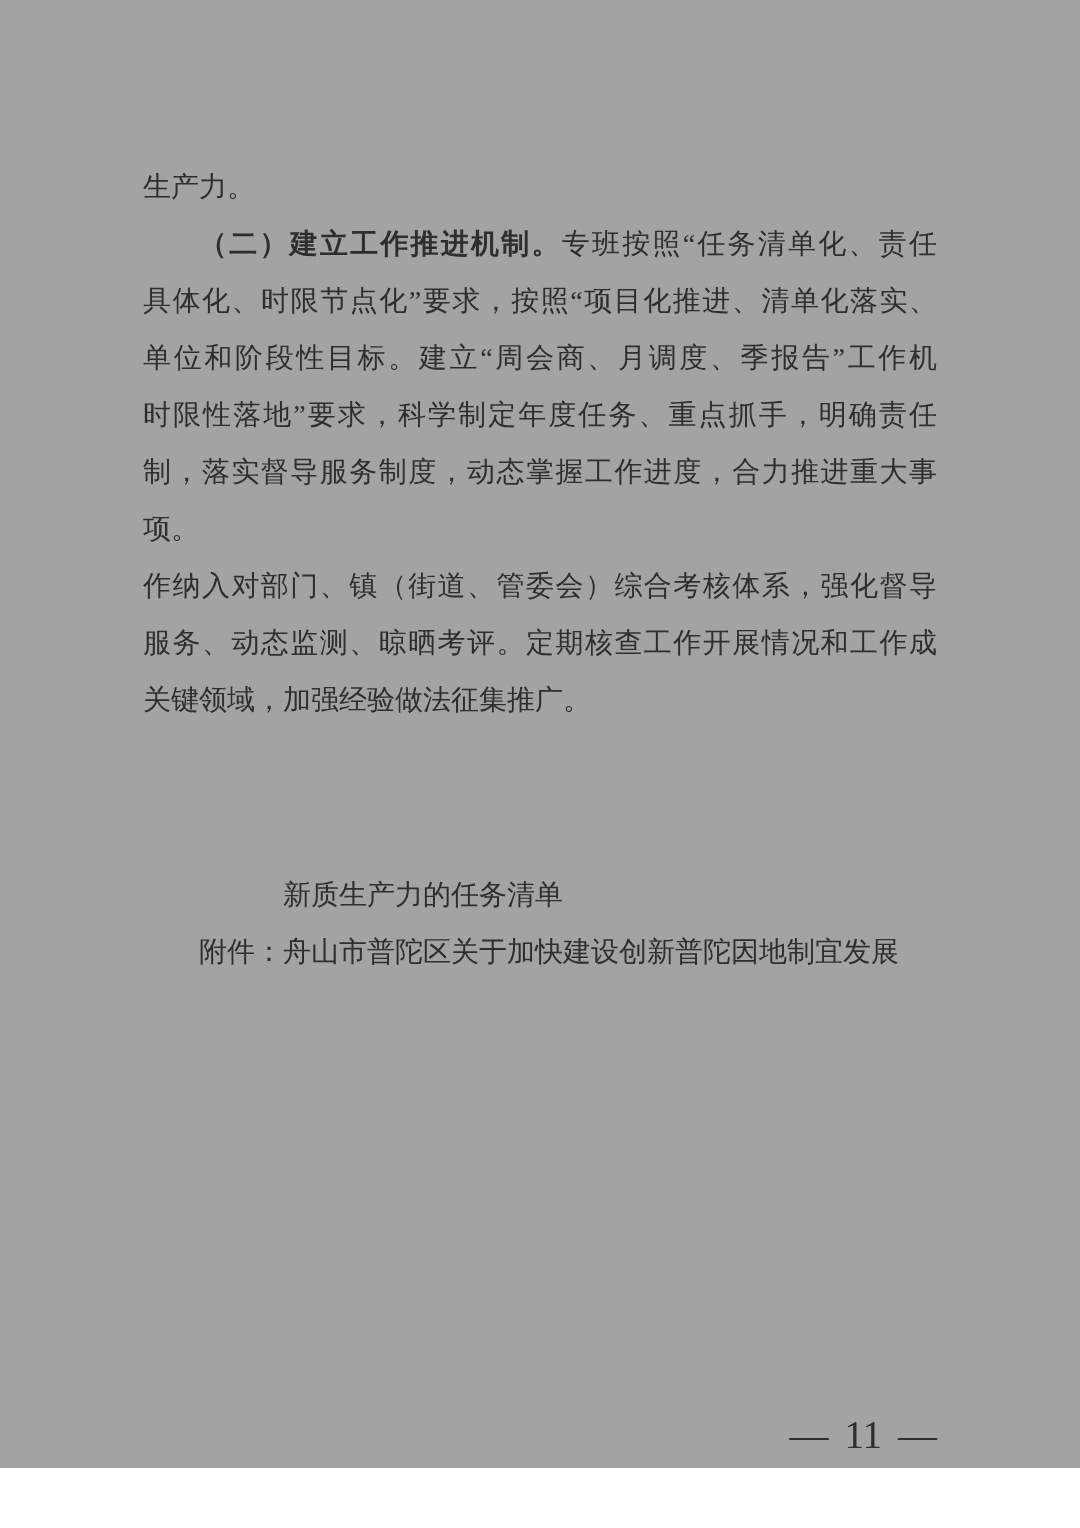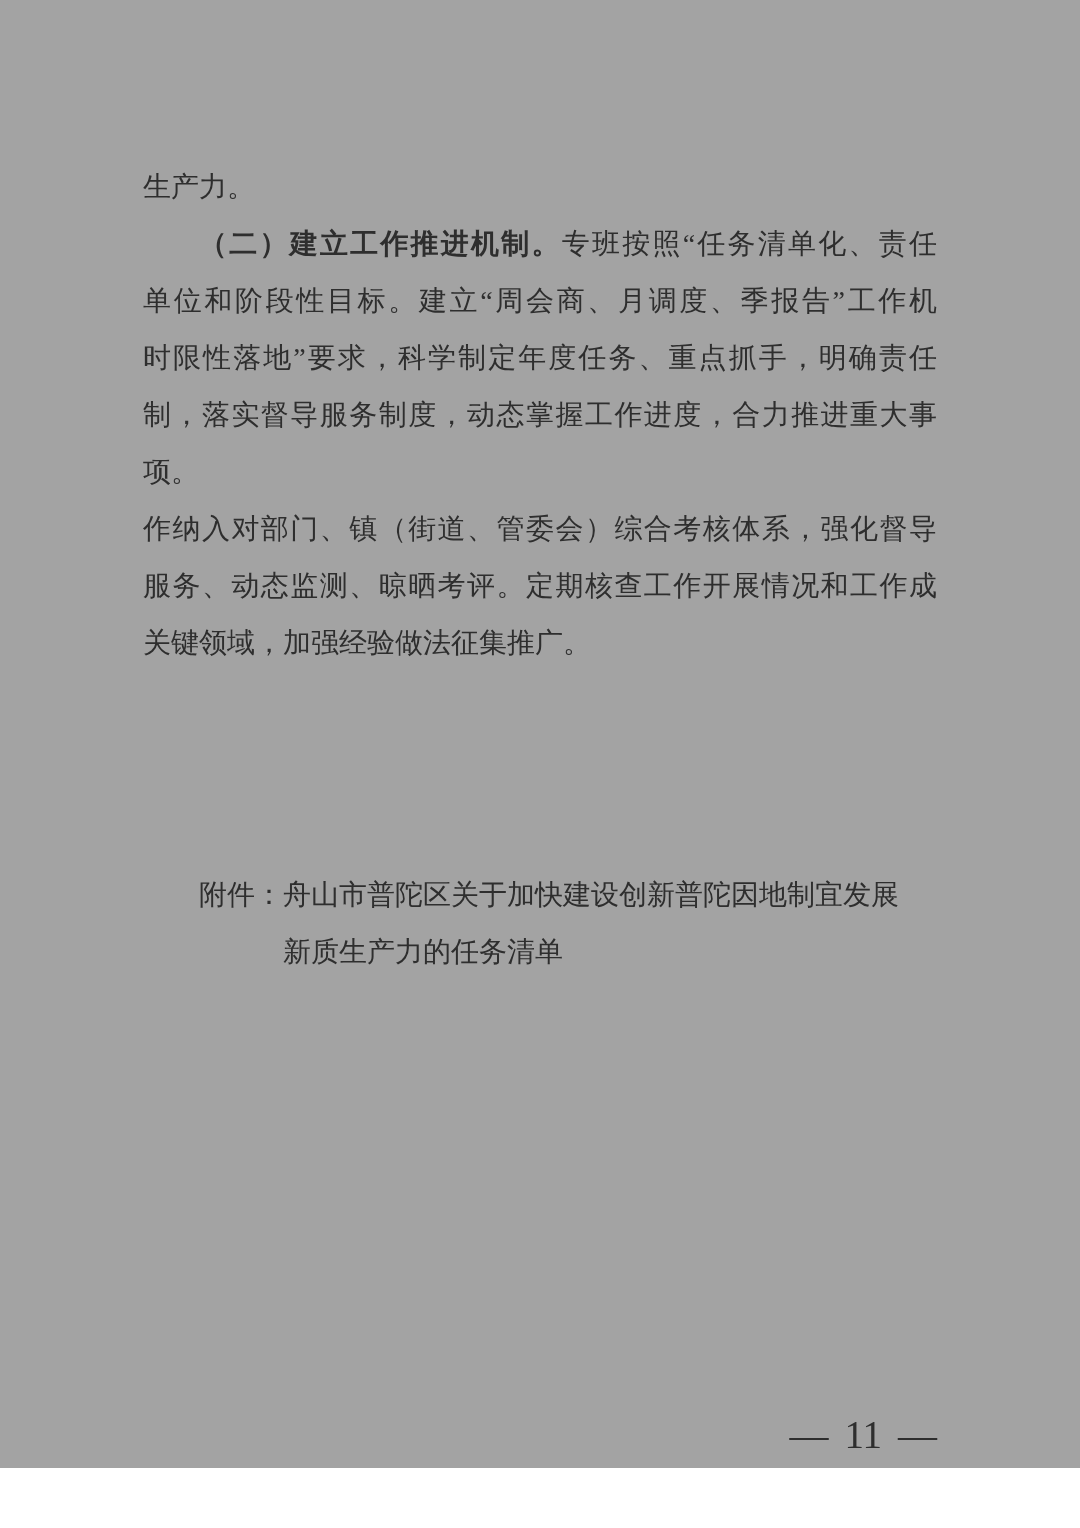--- a/index.html
+++ b/index.html
@@ -71,31 +71,32 @@
   }
 </style>
 </head>
 <body>
 
 <div class="page">
 
   <div class="body-text">
       <div class="line nojust">生产力。</div>
       <div class="line indent"><b>（二）建立工作推进机制。</b>专班按照“任务清单化、责任</div>
+      <div class="line">具体化、时限节点化”要求，按照“项目化推进、清单化落实、</div>
       <div class="line">单位和阶段性目标。建立“周会商、月调度、季报告”工作机</div>
       <div class="line">时限性落地”要求，科学制定年度任务、重点抓手，明确责任</div>
       <div class="line">制，落实督导服务制度，动态掌握工作进度，合力推进重大事</div>
       <div class="line nojust">项。</div>
       <div class="line">作纳入对部门、镇（街道、管委会）综合考核体系，强化督导</div>
       <div class="line">服务、动态监测、晾晒考评。定期核查工作开展情况和工作成</div>
       <div class="line nojust">关键领域，加强经验做法征集推广。</div>
     </div>
 
   <div class="attachment">
+    <div class="att-line att2">新质生产力的任务清单</div>
     <div class="att-line att1"><span>附件：</span><span>舟山市普陀区关于加快建设创新普陀因地制宜发展</span></div>
-    <div class="att-line att2">新质生产力的任务清单</div>
   </div>
 
   <div class="footer">
     <span>—</span><span class="pagenum">11</span><span>—</span>
   </div>
 
 </div>
 
 </body></html>

